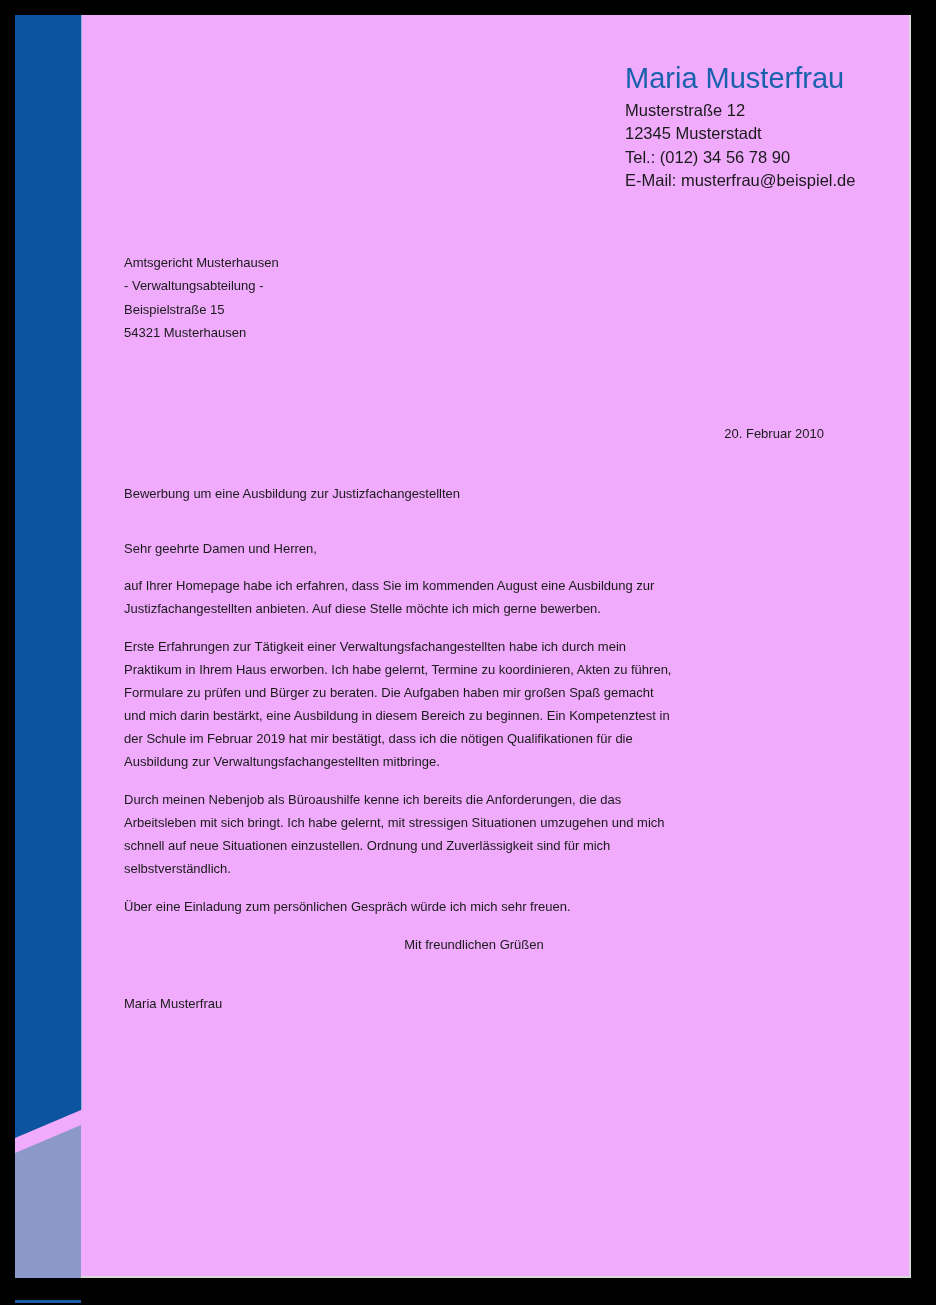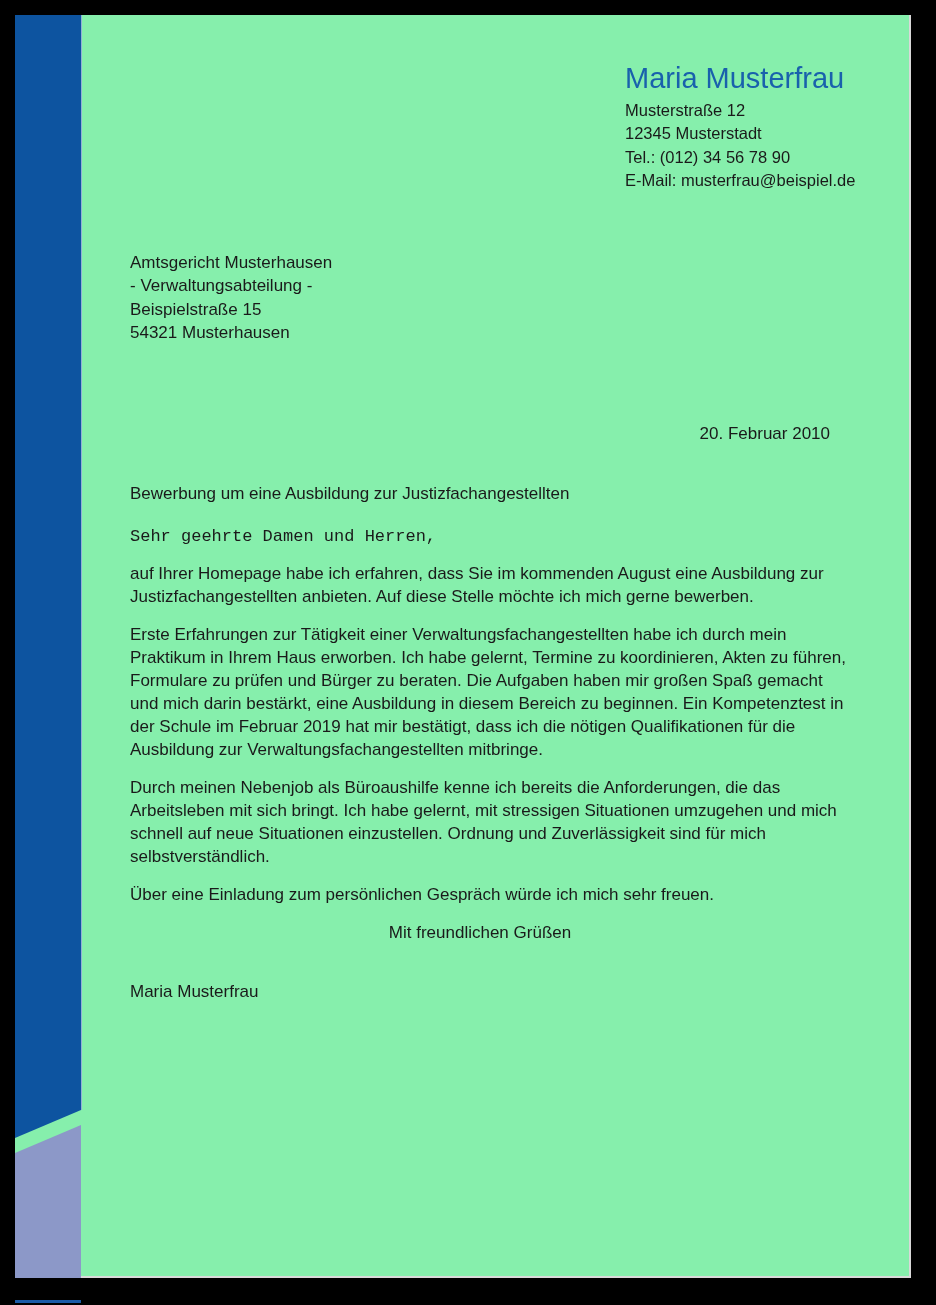--- a/index.html
+++ b/index.html
@@ -6,21 +6,21 @@
   body {
     width:936px; height:1305px;
     background:#000000;
     position:relative;
     font-family:"Liberation Sans", sans-serif;
     overflow:hidden;
   }
   .paper {
     position:absolute; left:15px; top:15px;
     width:896px; height:1263px;
-    background:#86efac;
+    background:#f0abfc;
     box-shadow: inset -2px -2px 0 #d9d9d9;
   }
   
   .stripe-top {
     position:absolute; left:0; top:0;
     width:66px; height:1123px;
     background:#0d54a0;
     clip-path: polygon(0 0, 100% 0, 100% 1095px, 0 1123px);
   }
   .stripe-edge {
@@ -48,39 +48,39 @@
     color:#1961ac;
   }
   .sender-address {
     margin-top:4px;
     font-size:16.5px; line-height:23.3px;
     color:#1a1a1a;
     white-space:pre;
   }
   
   .content {
-    position:absolute; left:115px; top:0;
+    position:absolute; left:109px; top:0;
     width:700px;
     padding-top:236px;
     color:#1a1a1a;
-    font-size:17px; line-height:23px;
+    font-size:13px; line-height:23px;
   }
   .recipient {
     line-height:23.3px;
     white-space:pre;
   }
   .date-row {
     margin-top:78px;
     text-align:right;
   }
   .subject {
     margin-top:37px;
     font-weight:normal;
   }
-  .salutation { margin-top:20px;font-family:Liberation Mono, monospace; }
+  .salutation { margin-top:32px; }
   .para { margin-top:15px; white-space:pre; }
   .para.first { margin-top:14px; }
   .closing { margin-top:15px;text-align:center; }
   .signature { margin-top:36px; }
 </style>
 </head>
 <body>
 
 <div class="paper">
 

